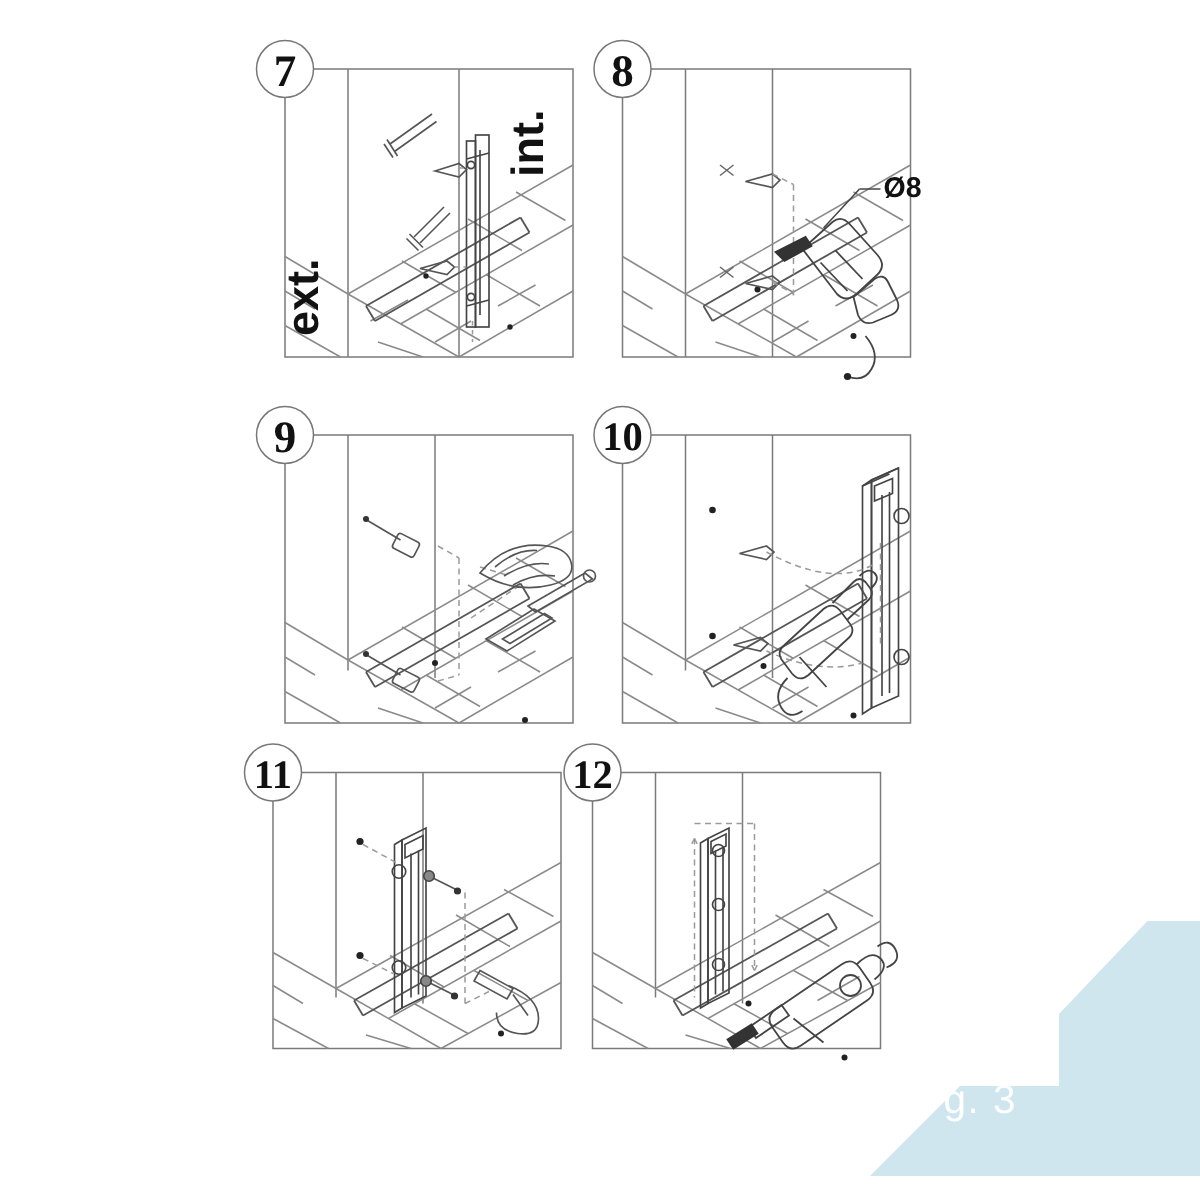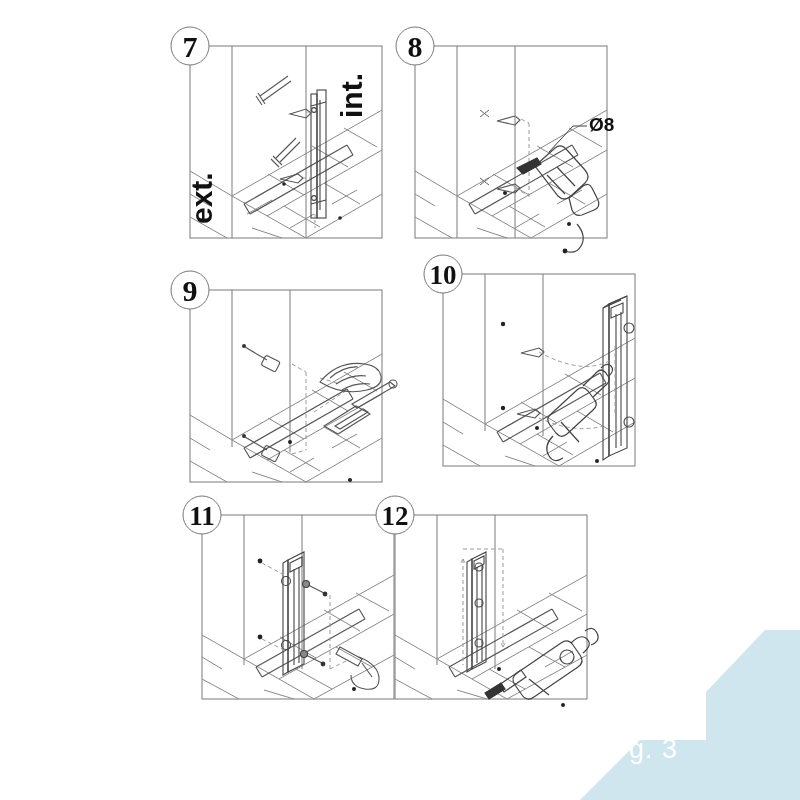--- a/index.html
+++ b/index.html
@@ -19,21 +19,21 @@
     position: absolute;
     left: 0; top: 0;
     width: 800px;
     height: 800px;
   }
 
   
   .corner-badge {
     position: absolute;
     right: 0;
-    bottom: 0;
+    bottom: 16px;
     width: 220px;
     height: 170px;
     pointer-events: none;
   }
   .corner-badge svg { display: block; }
   .pg-label {
     position: absolute;
     right: 122px;
     bottom: 35px;
     color: #ffffff;
@@ -290,21 +290,21 @@
           <circle cx="221" cy="112" r="4"></circle>
         </g>
       </g>
       <g>
         <circle cx="18" cy="18" r="19" fill="#ffffff" stroke="#777777" stroke-width="1"></circle>
         <text class="num-text" x="18" y="29" text-anchor="middle">9</text>
       </g>
     </svg>
   </div>
 
-  <div class="panel" style="left:397px; top:256px;margin-left:28px;">
+  <div class="panel" style="left:397px; top:272px;">
     <svg width="240" height="240" viewBox="0 0 240 240">
       <g fill="none" stroke="#7a7a7a" stroke-width="1">
         <rect x="18" y="18" width="192" height="192"></rect>
         <line x1="60" y1="18" x2="60" y2="175"></line>
         <line x1="118" y1="18" x2="118" y2="180"></line>
         <g stroke="#8a8a8a">
           <line x1="18" y1="143" x2="60" y2="168"></line>
           <line x1="60" y1="168" x2="134" y2="210"></line>
           <line x1="60" y1="168" x2="210" y2="82"></line>
           <line x1="95" y1="188" x2="210" y2="122"></line>
@@ -359,21 +359,21 @@
           <line x1="136" y1="166" x2="154" y2="186"></line>
         </g>
       </g>
       <g>
         <circle cx="18" cy="18" r="19" fill="#ffffff" stroke="#777777" stroke-width="1"></circle>
         <text class="num-text two" x="18" y="28" text-anchor="middle">10</text>
       </g>
     </svg>
   </div>
 
-  <div class="panel" style="left:184px; top:497px;">
+  <div class="panel" style="left:164px; top:497px;">
     <svg width="240" height="230" viewBox="0 0 240 230">
       <g fill="none" stroke="#7a7a7a" stroke-width="1">
         <rect x="18" y="18" width="192" height="184"></rect>
         <line x1="60" y1="18" x2="60" y2="168"></line>
         <line x1="118" y1="18" x2="118" y2="172"></line>
         <g stroke="#8a8a8a">
           <line x1="18" y1="138" x2="60" y2="162"></line>
           <line x1="60" y1="162" x2="130" y2="202"></line>
           <line x1="60" y1="162" x2="210" y2="78"></line>
           <line x1="95" y1="182" x2="210" y2="117"></line>

